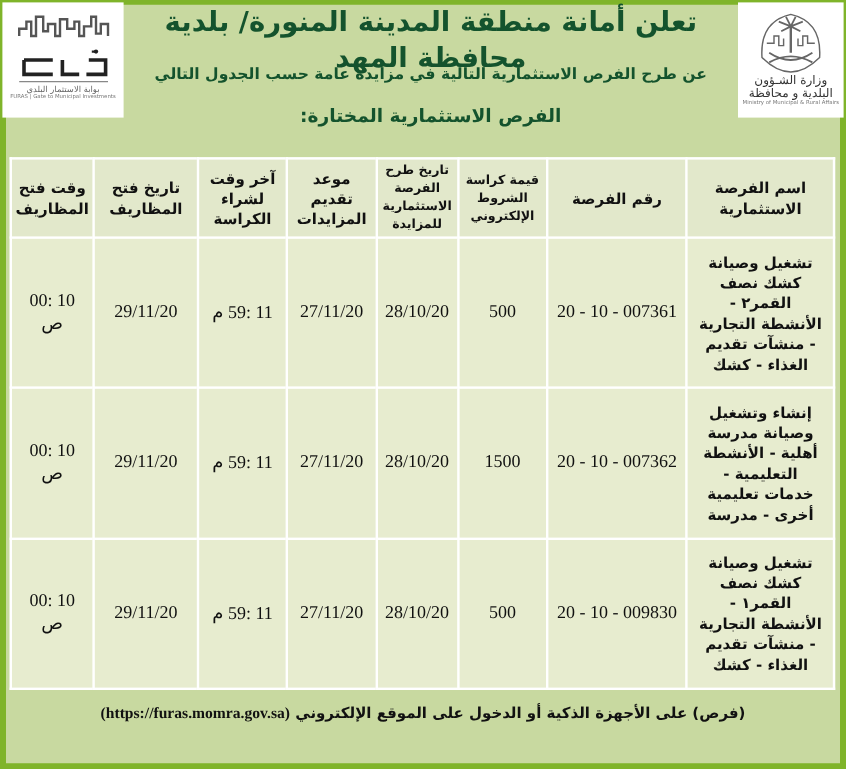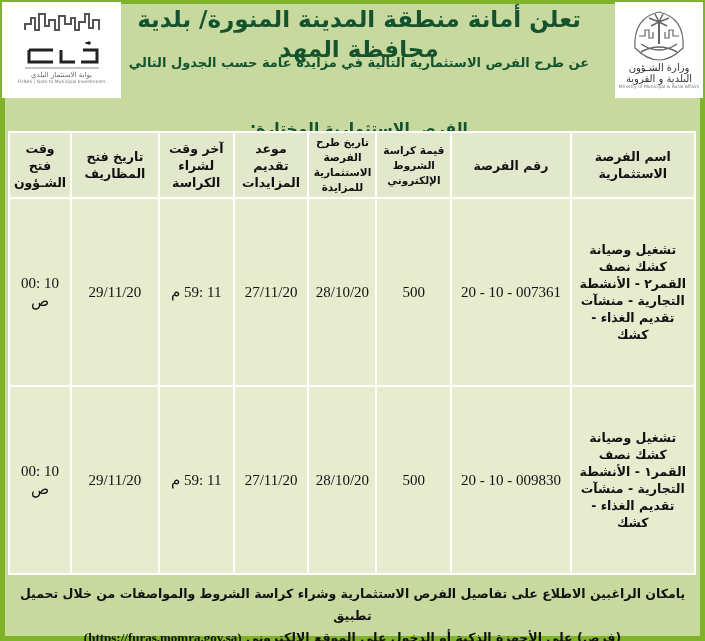--- a/index.html
+++ b/index.html
@@ -12,21 +12,21 @@
   .frame {
     position: absolute; left: 0; top: 0; width: 705px; height: 641px;
     border: 5px solid #7fb42a;
     border-top-width: 4px;
     background: #c8d9a0;
   }
   .logo-box {
     position: absolute; top: 2px; background: #ffffff;
     display: flex; flex-direction: column; align-items: center;
   }
-  .logo-left { left: 2px; width: 119px; height: 96px; }
+  .logo-left { left: 2px; width: 101px; height: 96px; }
   .logo-right { right: 2px; width: 88px; height: 96px; }
   .logo-left svg { margin-top: 8px; }
   .logo-right svg { margin-top: 6px; }
   .logo-small-ar {
     font-size: 7px; color: #666; direction: rtl; margin-top: 1px;
     font-family: "DejaVu Sans", sans-serif; white-space: nowrap;
   }
   .logo-small-en {
     font-size: 4.5px; color: #777; white-space: nowrap;
     font-family: "DejaVu Sans", sans-serif;
@@ -34,21 +34,21 @@
   .logo-ar-big {
     font-size: 10px; color: #333; direction: rtl; line-height: 11px; 
     font-family: "DejaVu Sans", sans-serif; white-space: nowrap;
   }
   .heading {
     position: absolute; left: 105px; right: 92px; direction: rtl; text-align: center;
     color: #14532d; font-weight: bold; font-family: "DejaVu Sans", sans-serif;
   }
   .h1 { top: 4px; font-size: 23px; line-height: 30px; }
   .h2 { top: 52px; font-size: 13px; line-height: 22px; }
-  .h3 { top: 86px; font-size: 15.5px; line-height: 22px; margin-top: 32px; }
+  .h3 { top: 86px; font-size: 15.5px; line-height: 22px; }
 
   table.ads {
     position: absolute; left: 8px; top: 131px; width: 688px; height: 444px;
     border-collapse: collapse; direction: rtl;
     background: #e7eccf;
   }
   table.ads th, table.ads td {
     border: 2px solid #ffffff;
     text-align: center; vertical-align: middle;
     color: #111;
@@ -95,21 +95,21 @@
 
 <div class="logo-box logo-right">
   <svg width="64" height="54" viewBox="0 0 64 54">
     <path d="M8 40 Q6 10 32 4 Q58 10 56 40 Q44 52 32 52 Q20 52 8 40 Z" fill="none" stroke="#666" stroke-width="1.2"></path>
     <line x1="32" y1="14" x2="32" y2="36" stroke="#666" stroke-width="2"></line>
     <path d="M32 14 L22 10 M32 14 L42 10 M32 14 L24 18 M32 14 L40 18 M32 14 L28 6 M32 14 L36 6" stroke="#666" stroke-width="1.5"></path>
     <path d="M12 28 H18 V22 H22 V30 H26 V24 M38 24 V30 H42 V22 H46 V28 H52" fill="none" stroke="#666" stroke-width="1.2"></path>
     <path d="M14 44 Q32 34 50 44 M14 36 Q32 48 50 36" fill="none" stroke="#666" stroke-width="1.5"></path>
   </svg>
   <div class="logo-ar-big">وزارة الشـؤون</div>
-  <div class="logo-ar-big">البلدية و القروية</div>
+  <div class="logo-ar-big">البلدية و محافظة</div>
   <div class="logo-small-en">Ministry of Municipal &amp; Rural Affairs</div>
 </div>
 
 <div class="heading h1">تعلن أمانة منطقة المدينة المنورة/ بلدية محافظة المهد</div>
 <div class="heading h2">عن طرح الفرص الاستثمارية التالية في مزايدة عامة حسب الجدول التالي</div>
 <div class="heading h3">الفرص الاستثمارية المختارة:</div>
 
 <table class="ads">
   <colgroup>
     <col style="width:125px">
@@ -123,46 +123,55 @@
   </colgroup>
   <thead>
     <tr>
       <th>اسم الفرصة الاستثمارية</th>
       <th>رقم الفرصة</th>
       <th class="small">قيمة كراسة الشروط الإلكتروني</th>
       <th class="small">تاريخ طرح الفرصة الاستثمارية للمزايدة</th>
       <th>موعد تقديم المزايدات</th>
       <th>آخر وقت لشراء الكراسة</th>
       <th>تاريخ فتح المظاريف</th>
-      <th>وقت فتح الشـؤون</th>
+      <th>وقت فتح المظاريف</th>
     </tr>
   </thead>
   <tbody>
     <tr>
       <td class="name">تشغيل وصيانة كشك نصف القمر٢ - الأنشطة التجارية - منشآت تقديم الغذاء - كشك</td>
       <td class="ltr">20 - 10 - 007361</td>
       <td>500</td>
+      <td>28/10/20</td>
+      <td>27/11/20</td>
+      <td>11 :59 م</td>
+      <td>29/11/20</td>
+      <td>10 :00 ص</td>
+    </tr>
+    <tr>
+      <td class="name">إنشاء وتشغيل وصيانة مدرسة أهلية - الأنشطة التعليمية - خدمات تعليمية أخرى - مدرسة</td>
+      <td class="ltr">20 - 10 - 007362</td>
+      <td>1500</td>
       <td>28/10/20</td>
       <td>27/11/20</td>
       <td>11 :59 م</td>
       <td>29/11/20</td>
       <td>10 :00 ص</td>
     </tr>
     <tr>
       <td class="name">تشغيل وصيانة كشك نصف القمر١ - الأنشطة التجارية - منشآت تقديم الغذاء - كشك</td>
       <td class="ltr">20 - 10 - 009830</td>
       <td>500</td>
       <td>28/10/20</td>
       <td>27/11/20</td>
       <td>11 :59 م</td>
       <td>29/11/20</td>
       <td>10 :00 ص</td>
     </tr>
   </tbody>
 </table>
 
 <div class="footer">
-  <div>يامكان الراغبين الاطلاع على تفاصيل الفرص الاستثمارية وشراء كراسة الشروط والمواصفات من خلال تحميل تطبيق</div>
   <div>
     <span>(فرص) على الأجهزة الذكية أو الدخول على الموقع الإلكتروني</span>
     <span class="url">(https://furas.momra.gov.sa)</span>
   </div>
 </div>
 
 </body></html>

